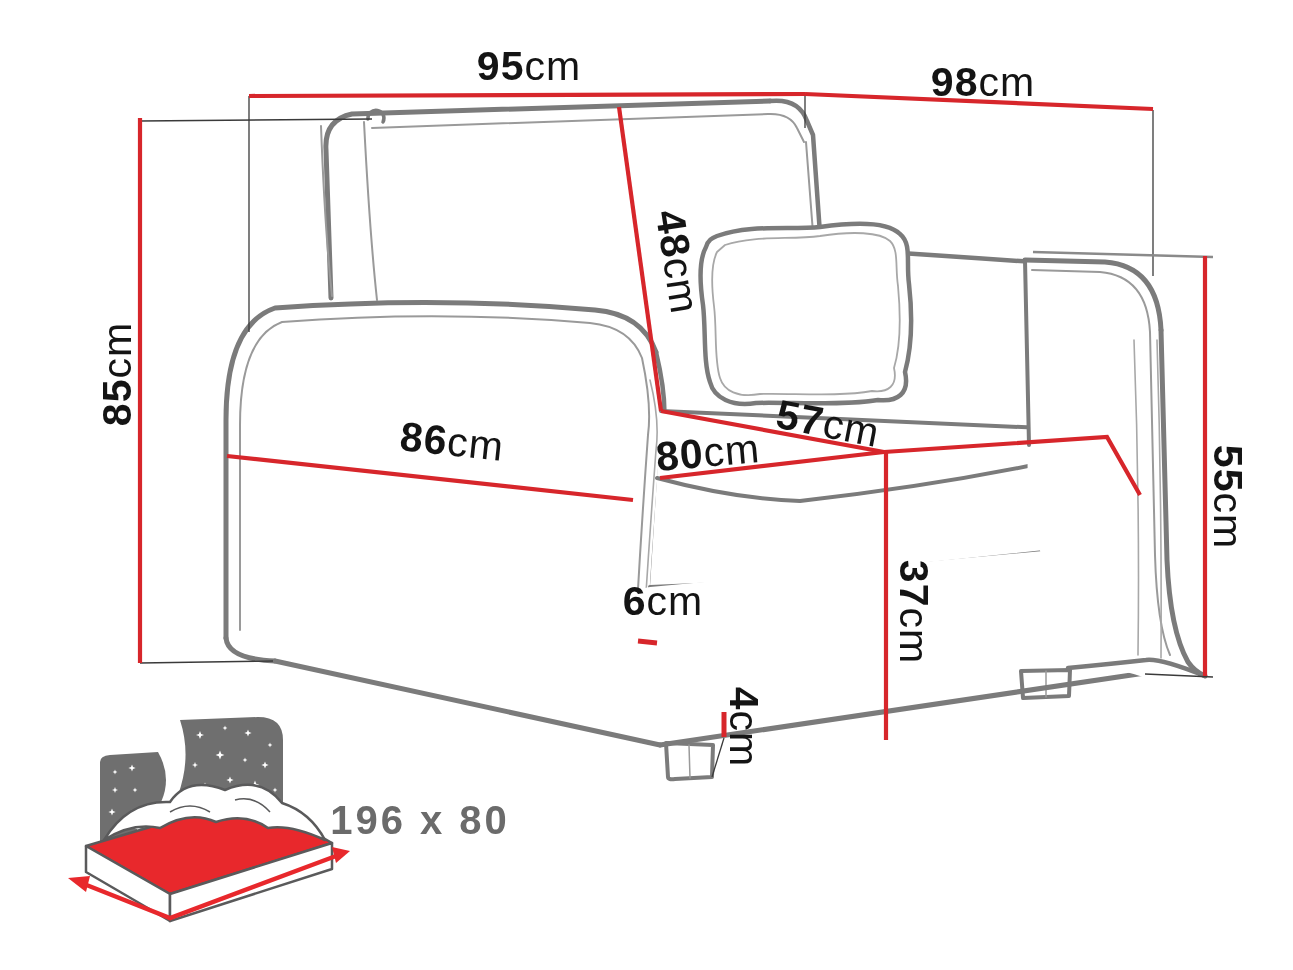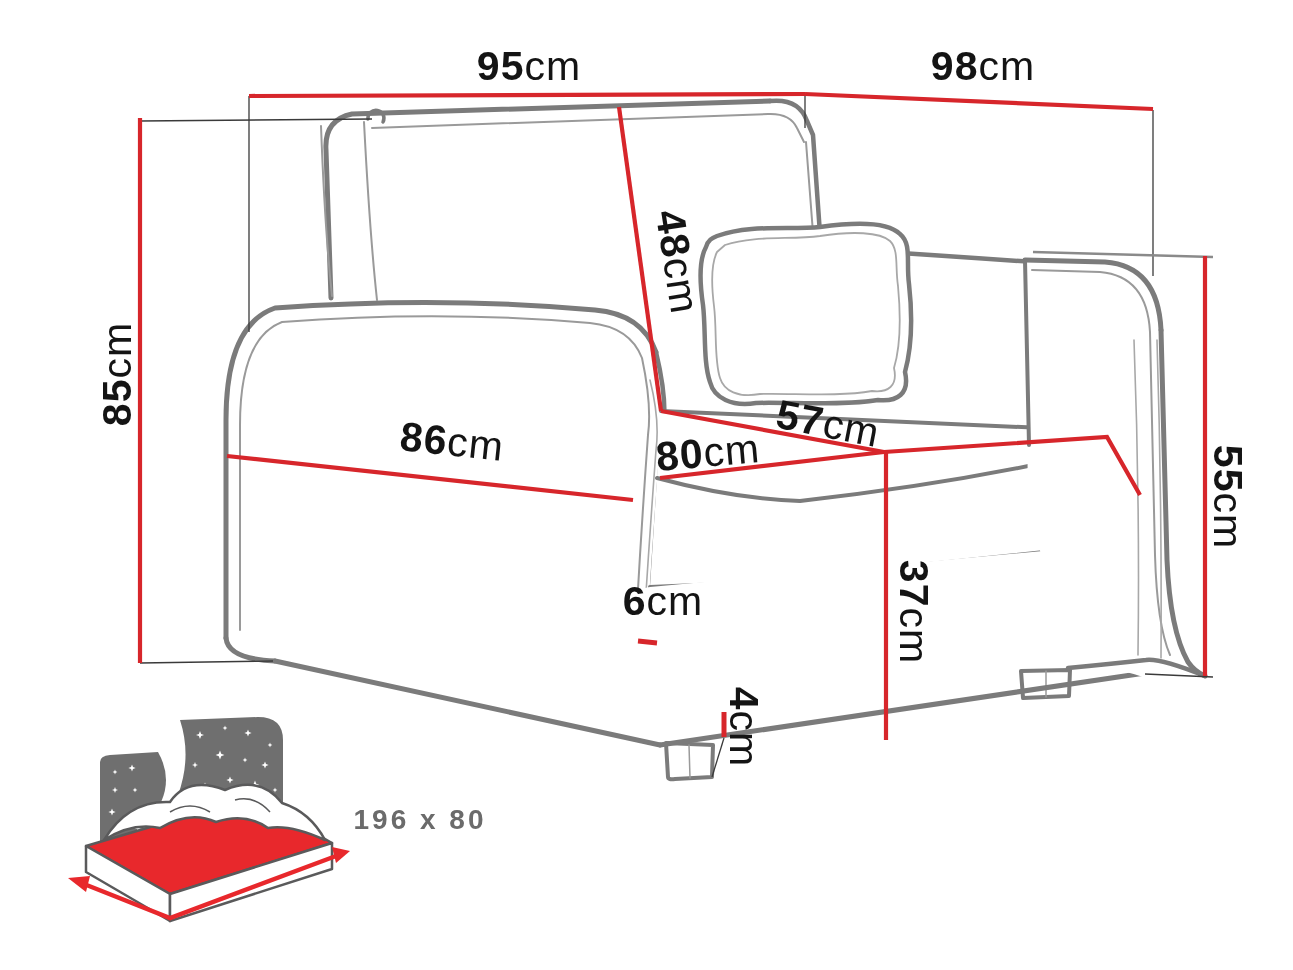--- a/index.html
+++ b/index.html
@@ -11,21 +11,21 @@
   .dim-label{
     position:absolute;white-space:nowrap;color:#141414;
     font-size:41px;line-height:1;letter-spacing:1px;
     transform:translate(-50%,-50%) rotate(var(--rot,0deg));
     transform-origin:center center;
   }
   .dim-label .num{font-weight:700;}
   .dim-label .unit{font-weight:400;}
   .sleep-label{
     position:absolute;white-space:nowrap;color:#6b6b6b;
-    font-size:28px;font-weight:700;letter-spacing:3px;line-height:1;
+    font-size:40px;font-weight:700;letter-spacing:3px;line-height:1;
     transform:translate(-50%,-50%);
     text-align:right;
   }
 </style>
 </head>
 <body>
 
 <div id="stage">
 
   <svg width="1293" height="970" viewBox="0 0 1293 970">
@@ -168,21 +168,21 @@
         <path d="M64,884 L150,918 L316,856" fill="none" stroke="#e8282c" stroke-width="4.5"></path>
         <path d="M48,878 L70,876 L66,892 Z" fill="#e8282c"></path>
         <path d="M330,851 L312,847 L316,863 Z" fill="#e8282c"></path>
       </g>
     </g>
   </svg>
 
   <div class="dim-label" style="left:509px;top:66px;">
     <span class="num">95</span><span class="unit">cm</span>
   </div>
-  <div class="dim-label" style="left:963px;top:66px;">
+  <div class="dim-label" style="left:963px;top:82px;">
     <span class="num">98</span><span class="unit">cm</span>
   </div>
   <div class="dim-label" style="left:97px;top:374px;--rot:-90deg;">
     <span class="num">85</span><span class="unit">cm</span>
   </div>
   <div class="dim-label" style="left:657px;top:262px;--rot:81deg;">
     <span class="num">48</span><span class="unit">cm</span>
   </div>
   <div class="dim-label" style="left:432px;top:442px;--rot:6deg;">
     <span class="num">86</span><span class="unit">cm</span>

